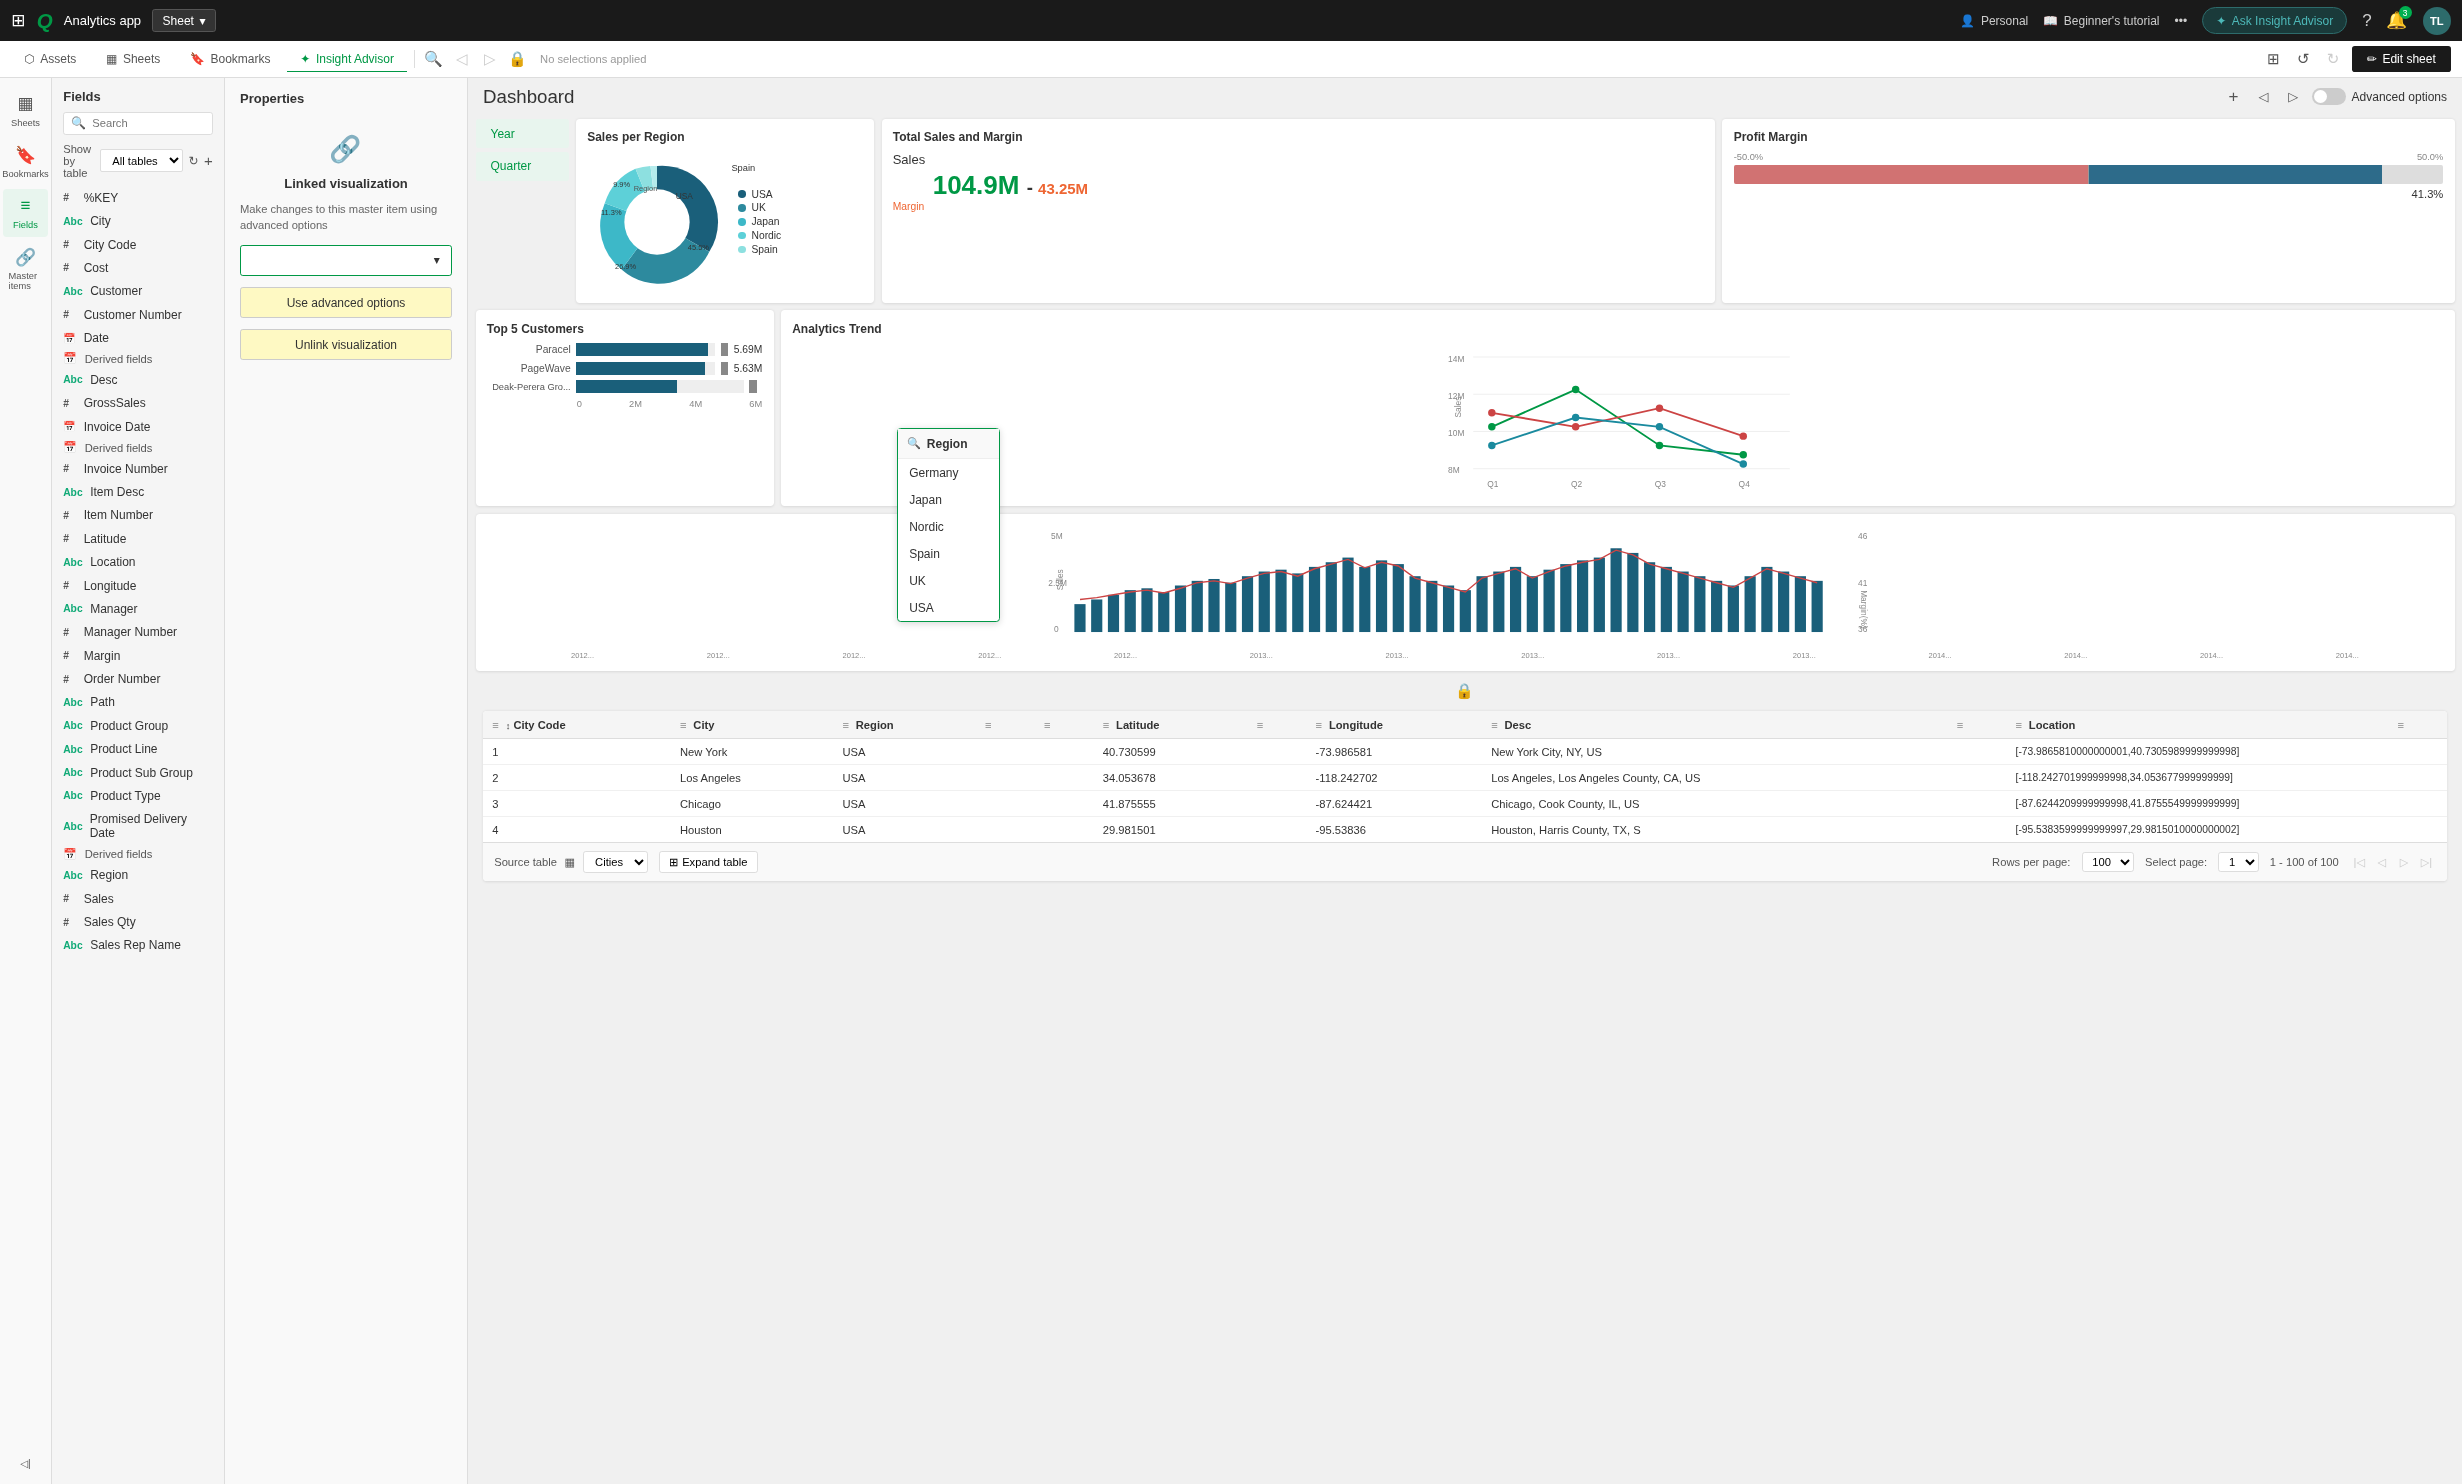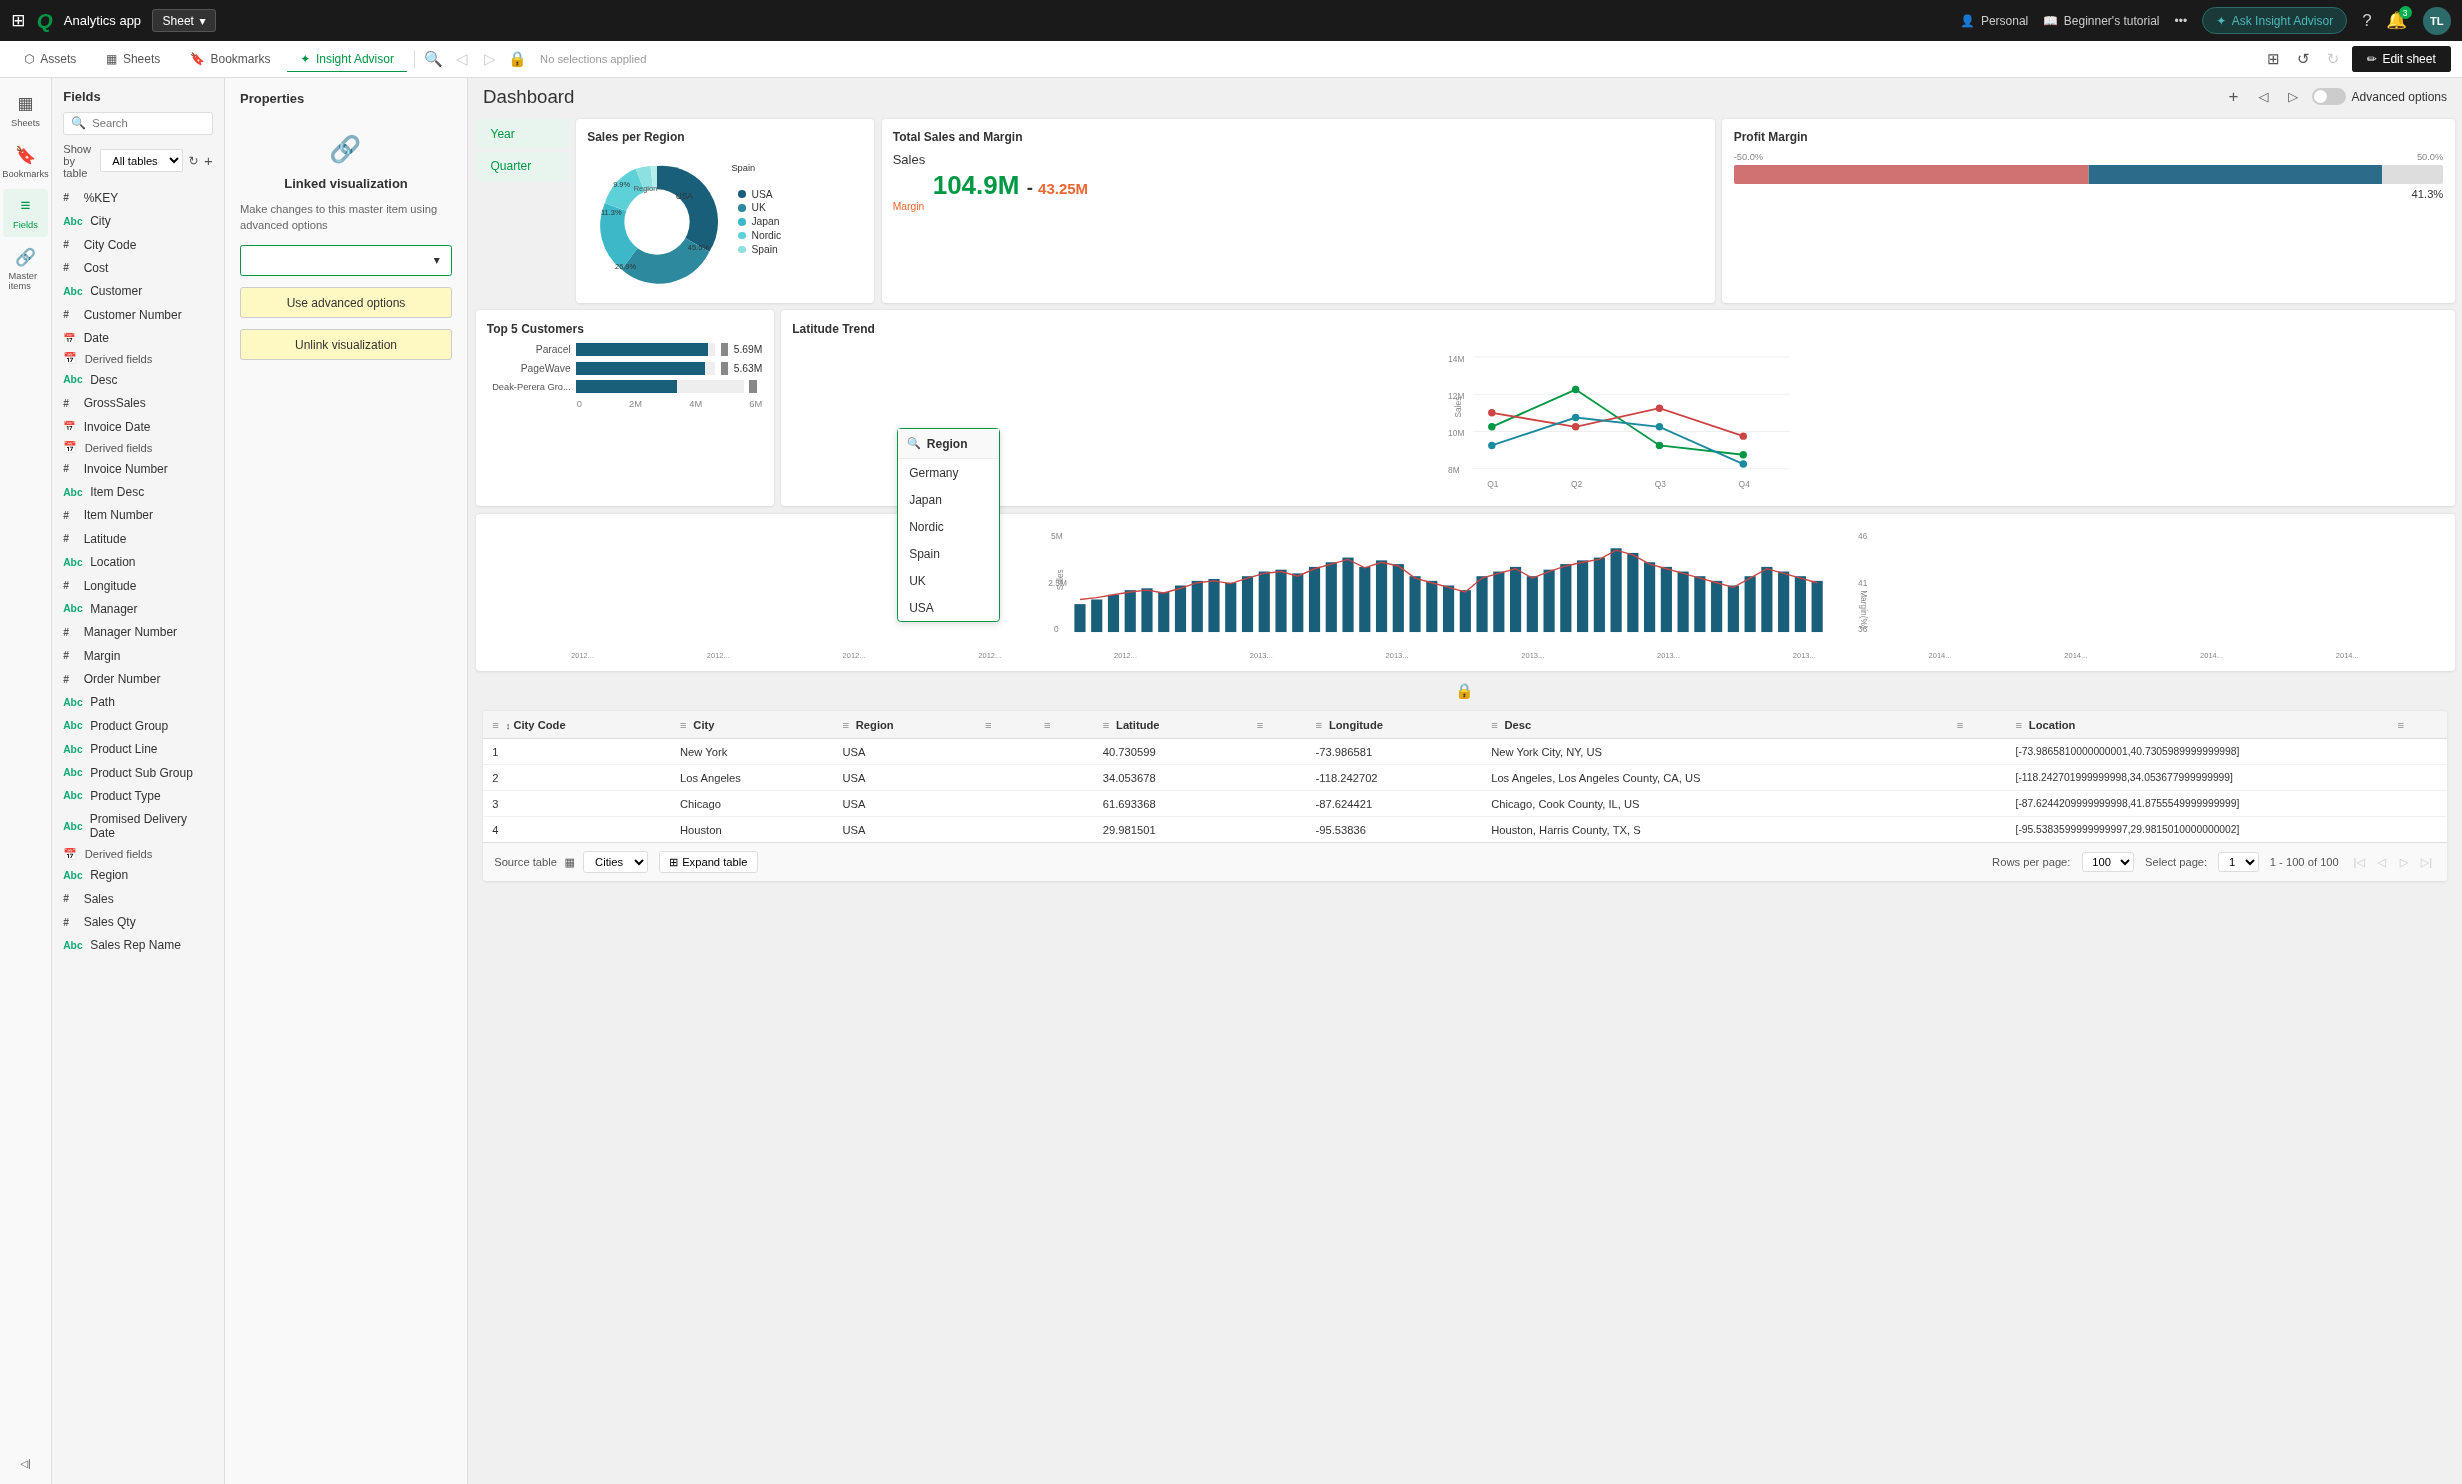--- a/index.html
+++ b/index.html
@@ -626,21 +626,21 @@
           </div>
           <div class="axis-labels">
             <span>0</span>
             <span>2M</span>
             <span>4M</span>
             <span>6M</span>
           </div>
         </div>
 
         <div class="widget" style="flex:1.2;">
-          <div class="widget-title">Latitude Trend</div>
+          <div class="widget-title">Analytics Trend</div>
           <svg width="100%" height="149" viewBox="0 0 380 160" style="font-size:13px">
 
             <text x="8" y="20" class="chart-y-label">14M</text>
             <text x="8" y="60" class="chart-y-label">12M</text>
             <text x="8" y="100" class="chart-y-label">10M</text>
             <text x="8" y="140" class="chart-y-label">8M</text>
 
             <line x1="35" y1="15" x2="375" y2="15" stroke="#eee" stroke-width="1"></line>
             <line x1="35" y1="55" x2="375" y2="55" stroke="#eee" stroke-width="1"></line>
             <line x1="35" y1="95" x2="375" y2="95" stroke="#eee" stroke-width="1"></line>
@@ -829,21 +829,21 @@
                 <td></td>
                 <td style="font-size:10.3px; max-width:187px; overflow:hidden; text-overflow:ellipsis; white-space:nowrap;">[-118.242701999999998,34.053677999999999]</td>
                 <td></td>
               </tr>
               <tr>
                 <td>3</td>
                 <td>Chicago</td>
                 <td>USA</td>
                 <td></td>
                 <td></td>
-                <td>61.693368</td>
+                <td>41.875555</td>
                 <td></td>
                 <td>-87.624421</td>
                 <td>Chicago, Cook County, IL, US</td>
                 <td></td>
                 <td style="font-size:10.3px; max-width:187px; overflow:hidden; text-overflow:ellipsis; white-space:nowrap;">[-87.6244209999999998,41.8755549999999999]</td>
                 <td></td>
               </tr>
               <tr>
                 <td>4</td>
                 <td>Houston</td>

